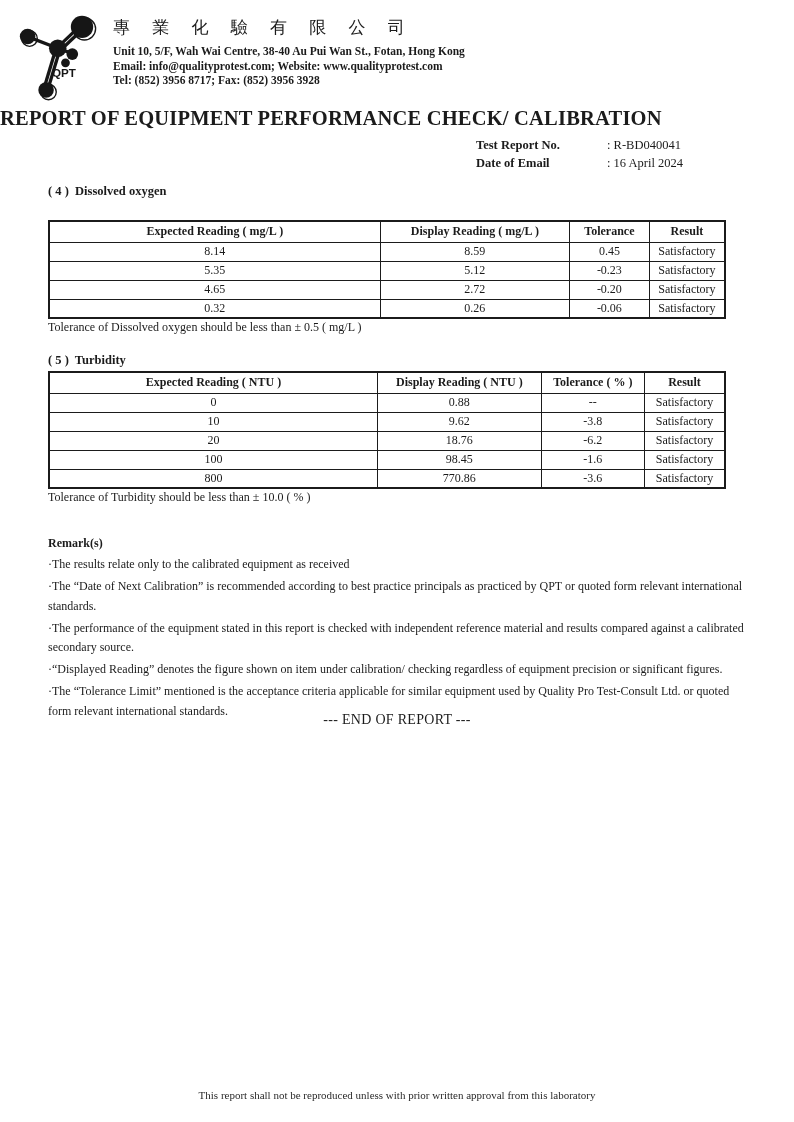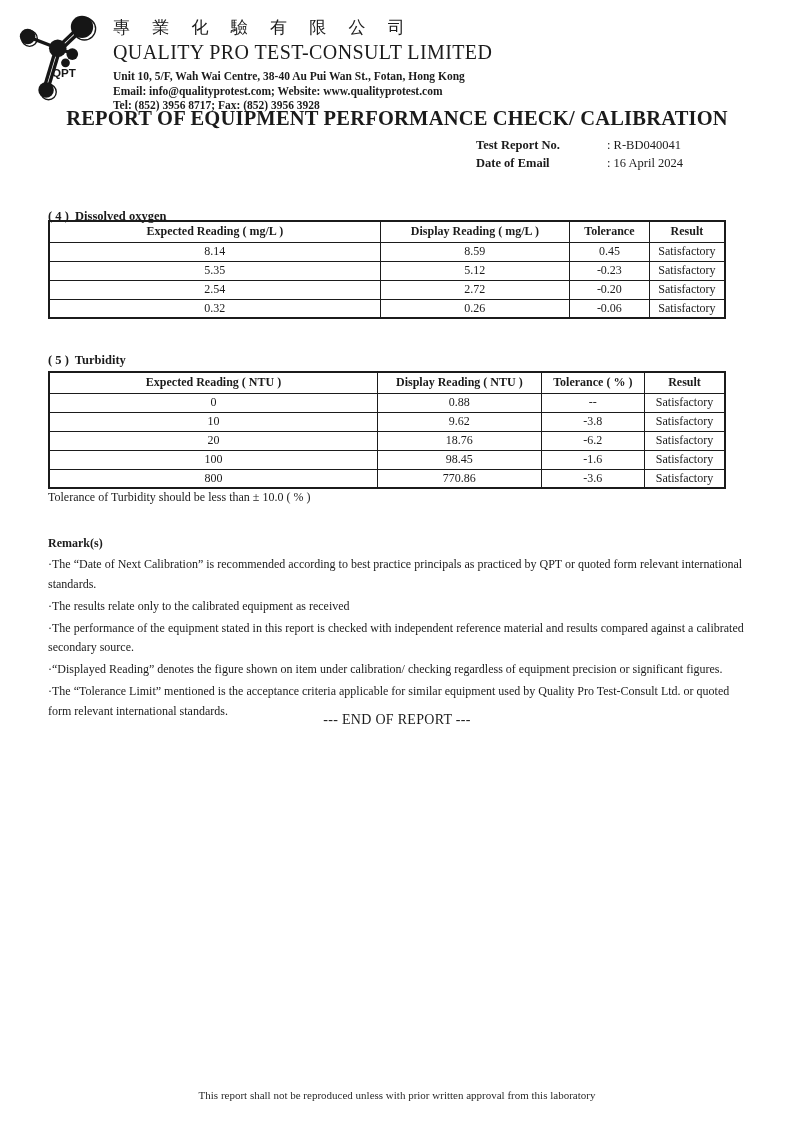--- a/index.html
+++ b/index.html
@@ -16,21 +16,21 @@
   }
   
   .logo { position: absolute; left: 14px; top: 8px; width: 102px; height: 98px; }
   .head-text { position: absolute; left: 113px; top: 16px; width: 560px; }
   .company-zh { font-size: 17px; letter-spacing: 9px; white-space: nowrap; }
   .company-en { font-size: 20px; letter-spacing: 0.4px; margin-top: 2px; white-space: nowrap; }
   .addr { margin-top: 5px; font-size: 11.5px; font-weight: bold; line-height: 14.5px; }
   
   .doc-title {
     position: absolute; left: 0; top: 107px; width: 100%;
-    text-align: center; font-size: 20.5px; font-weight: bold; letter-spacing: 0.2px;
+    text-align: left; font-size: 20.5px; font-weight: bold; letter-spacing: 0.2px;
     white-space: nowrap;
   }
   
   .report-info { position: absolute; left: 476px; top: 137px; font-size: 12.5px; }
   .report-info .row { display: flex; height: 17.5px; align-items: center; }
   .report-info .lbl { font-weight: bold; width: 131px; }
   .report-info .val { font-weight: normal; }
   
   .sec-heading { position: absolute; left: 48px; font-size: 12.5px; font-weight: bold; white-space: pre; }
   .cal-table { position: absolute; left: 48px; width: 678px; border-collapse: collapse; table-layout: fixed; }
@@ -74,42 +74,41 @@
     <g fill="none" stroke="#161616" stroke-width="1.4">
       <circle cx="72.5" cy="21" r="11.5"></circle>
       <circle cx="35.5" cy="86" r="8"></circle>
       <circle cx="16" cy="31" r="8"></circle>
     </g>
     <text x="39" y="71" font-family="Liberation Sans, sans-serif" font-size="12" font-weight="bold" fill="#161616">QPT</text>
   </svg>
 
   <div class="head-text">
     <div class="company-zh">專 業 化 驗 有 限 公 司</div>
-    <div class="company-en">QUALITY PRO TEST-CONSULT LIMITED</div>
     <div class="addr">
       <div>Unit 10, 5/F, Wah Wai Centre, 38-40 Au Pui Wan St., Fotan, Hong Kong</div>
       <div>Email: info@qualityprotest.com; Website: www.qualityprotest.com</div>
       <div>Tel: (852) 3956 8717; Fax: (852) 3956 3928</div>
     </div>
   </div>
 
   <div class="doc-title">REPORT OF EQUIPMENT PERFORMANCE CHECK/ CALIBRATION</div>
 
   <div class="report-info">
     <div class="row">
       <span class="lbl">Test Report No.</span>
       <span class="val">: R-BD040041</span>
     </div>
     <div class="row">
       <span class="lbl">Date of Email</span>
       <span class="val">: 16 April 2024</span>
     </div>
   </div>
 
-  <div class="sec-heading" style="top:209px">( 4 )  Dissolved oxygen</div>
+  <div class="sec-heading" style="top:184px">( 4 )  Dissolved oxygen</div>
 
   <table class="cal-table" style="top:220px">
     <colgroup>
         <col style="width:49%">
         <col style="width:28%">
         <col style="width:11.8%">
         <col style="width:11.2%">
       </colgroup>
     <thead>
       <tr>
@@ -126,34 +125,35 @@
         <td>0.45</td>
         <td>Satisfactory</td>
       </tr>
       <tr>
         <td>5.35</td>
         <td>5.12</td>
         <td>-0.23</td>
         <td>Satisfactory</td>
       </tr>
       <tr>
-        <td>2.54</td>
+        <td>4.65</td>
         <td>2.72</td>
         <td>-0.20</td>
         <td>Satisfactory</td>
       </tr>
       <tr>
         <td>0.32</td>
         <td>0.26</td>
         <td>-0.06</td>
         <td>Satisfactory</td>
       </tr>
     </tbody>
   </table>
 
+  <div class="tol-note" style="top:320px">Tolerance of Dissolved oxygen should be less than ± 0.5 ( mg/L )</div>
 
   <div class="sec-heading" style="top:353px">( 5 )  Turbidity</div>
 
   <table class="cal-table" style="top:371px">
     <colgroup>
         <col style="width:48.6%">
         <col style="width:24.2%">
         <col style="width:15.3%">
         <col style="width:11.9%">
       </colgroup>
@@ -196,22 +196,22 @@
         <td>-3.6</td>
         <td>Satisfactory</td>
       </tr>
     </tbody>
   </table>
 
   <div class="tol-note" style="top:490px">Tolerance of Turbidity should be less than ± 10.0 ( % )</div>
 
   <div class="remarks-heading">Remark(s)</div>
   <div class="remarks-list">
+    <div class="remark">·The results relate only to the calibrated equipment as received</div>
     <div class="remark">·The “Date of Next Calibration” is recommended according to best practice principals as practiced by QPT or quoted form relevant international standards.</div>
-    <div class="remark">·The results relate only to the calibrated equipment as received</div>
     <div class="remark">·The performance of the equipment stated in this report is checked with independent reference material and results compared against a calibrated secondary source.</div>
     <div class="remark">·“Displayed Reading” denotes the figure shown on item under calibration/ checking regardless of equipment precision or significant figures.</div>
     <div class="remark">·The “Tolerance Limit” mentioned is the acceptance criteria applicable for similar equipment used by Quality Pro Test-Consult Ltd. or quoted form relevant international standards.</div>
   </div>
 
   <div class="end-of-report">--- END OF REPORT ---</div>
 
   <div class="page-footer">This report shall not be reproduced unless with prior written approval from this laboratory</div>
 
 </div>

